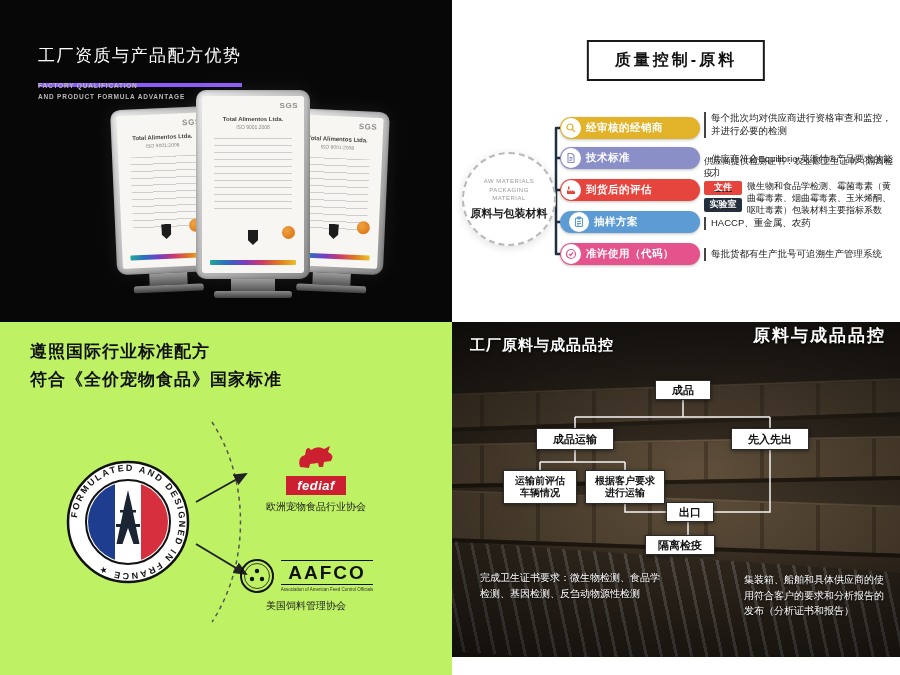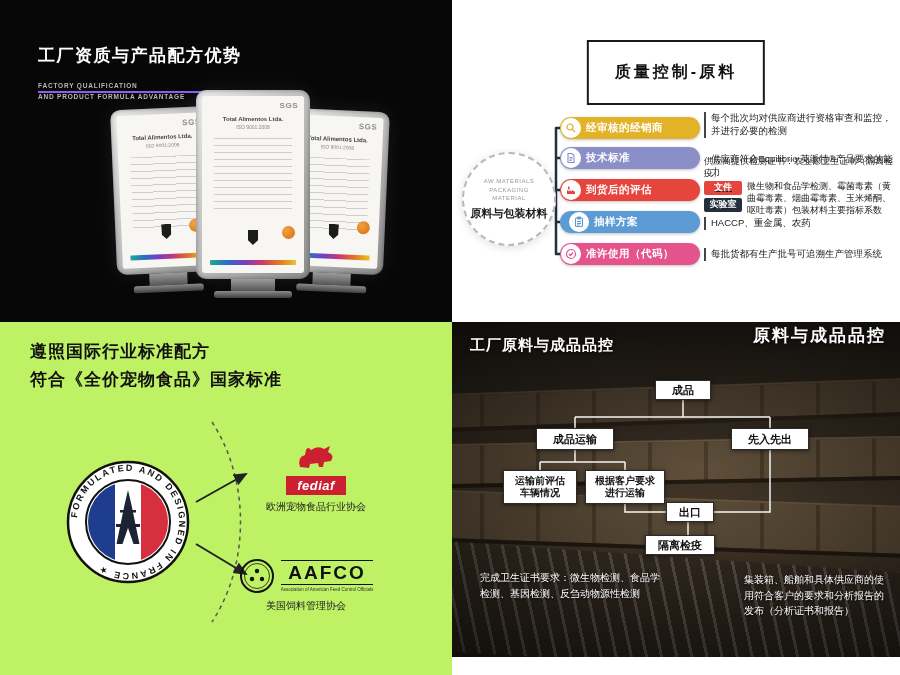--- a/index.html
+++ b/index.html
@@ -3,22 +3,22 @@
 <meta charset="utf-8">
 <style>
   * { margin:0; padding:0; box-sizing:border-box; }
   html,body { width:900px; background:#fff; }
   body { font-family:"Liberation Sans","DejaVu Sans",sans-serif; }
   .stage { position:relative; width:900px; height:675px; overflow:hidden; background:#fff; }
   .panel { position:absolute; overflow:hidden; }
 
   
   #panel-tl { left:0; top:0; width:452px; height:322px; background:#070707; }
-  .tl-title { position:absolute; left:38px; top:44px; color:#fff; font-size:17px; font-weight:bold;
-              letter-spacing:1.5px; padding-bottom:24px; border-bottom:2px solid #8b5cf6; }
+  .tl-title { position:absolute; left:38px; top:44px; color:#fff; font-size:17px; font-weight:normal;
+              letter-spacing:1.5px; padding-bottom:16px; border-bottom:4px solid #8b5cf6; }
   .tl-sub { position:absolute; left:38px; top:80px; color:#b8b8b8; font-size:6.5px; font-weight:bold;
             letter-spacing:.8px; line-height:1.7; }
   .stands { position:absolute; left:112px; top:90px; width:280px; height:214px; }
   .stand { position:absolute; display:flex; flex-direction:column; }
   .s-left { left:2px; top:18px; width:102px; height:184px; transform:rotate(-2.5deg); z-index:2; }
   .s-mid  { left:84px; top:0; width:114px; height:208px; z-index:3; }
   .s-right{ left:172px; top:20px; width:102px; height:182px; transform:rotate(2.5deg); z-index:1; }
   .frame { flex:1; background:linear-gradient(125deg,#ececec,#b9b9b9 55%,#8d8d8d); border-radius:10px;
            padding:6px; box-shadow:0 0 20px rgba(255,255,255,.08), inset 0 0 5px rgba(0,0,0,.4); }
   .cert { position:relative; height:100%; background:#f7f6f2; border-radius:3px; overflow:hidden; }
@@ -31,21 +31,21 @@
   .c-ribbon { position:absolute; left:50%; transform:translateX(-50%); bottom:28px; width:10px; height:15px;
               background:#1c1c1c; clip-path:polygon(0 0,100% 0,100% 68%,50% 100%,0 68%); }
   .c-strip { position:absolute; left:8px; right:8px; bottom:8px; height:5px; border-radius:1px;
              background:linear-gradient(90deg,#20a89a,#2e6ac2,#7a3cc2,#cc3a6a,#e07820,#e8c22a); }
   .neck { height:12px; width:38%; margin:0 auto; background:linear-gradient(180deg,#9c9c9c,#565656); }
   .foot { height:7px; width:68%; margin:0 auto; background:linear-gradient(180deg,#8a8a8a,#3f3f3f); border-radius:3px; }
 
   
   #panel-tr { left:452px; top:0; width:448px; height:322px; background:#fff; }
   .tr-title { position:absolute; left:50%; transform:translateX(-50%); top:40px; border:2px solid #1a1a1a;
-              padding:20px 26px; font-size:16px; font-weight:bold; letter-spacing:3px; color:#111; white-space:nowrap; }
+              padding:8px 26px; font-size:16px; font-weight:bold; letter-spacing:3px; color:#111; white-space:nowrap; }
   .connector-svg { position:absolute; left:0; top:0; z-index:1; }
   .center-circle { position:absolute; left:10px; top:152px; width:94px; height:94px; border-radius:50%;
                    background:#fff; border:2px dashed #b9b9b9; display:flex; flex-direction:column;
                    align-items:center; justify-content:center; z-index:2; text-align:center;
                    box-shadow:0 2px 8px rgba(0,0,0,.12); }
   .cc-en { font-size:6px; color:#999; letter-spacing:.5px; line-height:1.4; width:70px; }
   .cc-cn { font-size:11px; font-weight:bold; color:#1a1a1a; margin-top:3px; }
   .pill { position:absolute; left:108px; width:140px; height:22px; border-radius:11px; display:flex;
           align-items:center; gap:5px; padding-left:1px; z-index:2; box-shadow:0 1px 3px rgba(0,0,0,.25); }
   .pill-icon { width:20px; height:20px; border-radius:50%; background:#fff; display:flex; align-items:center;

